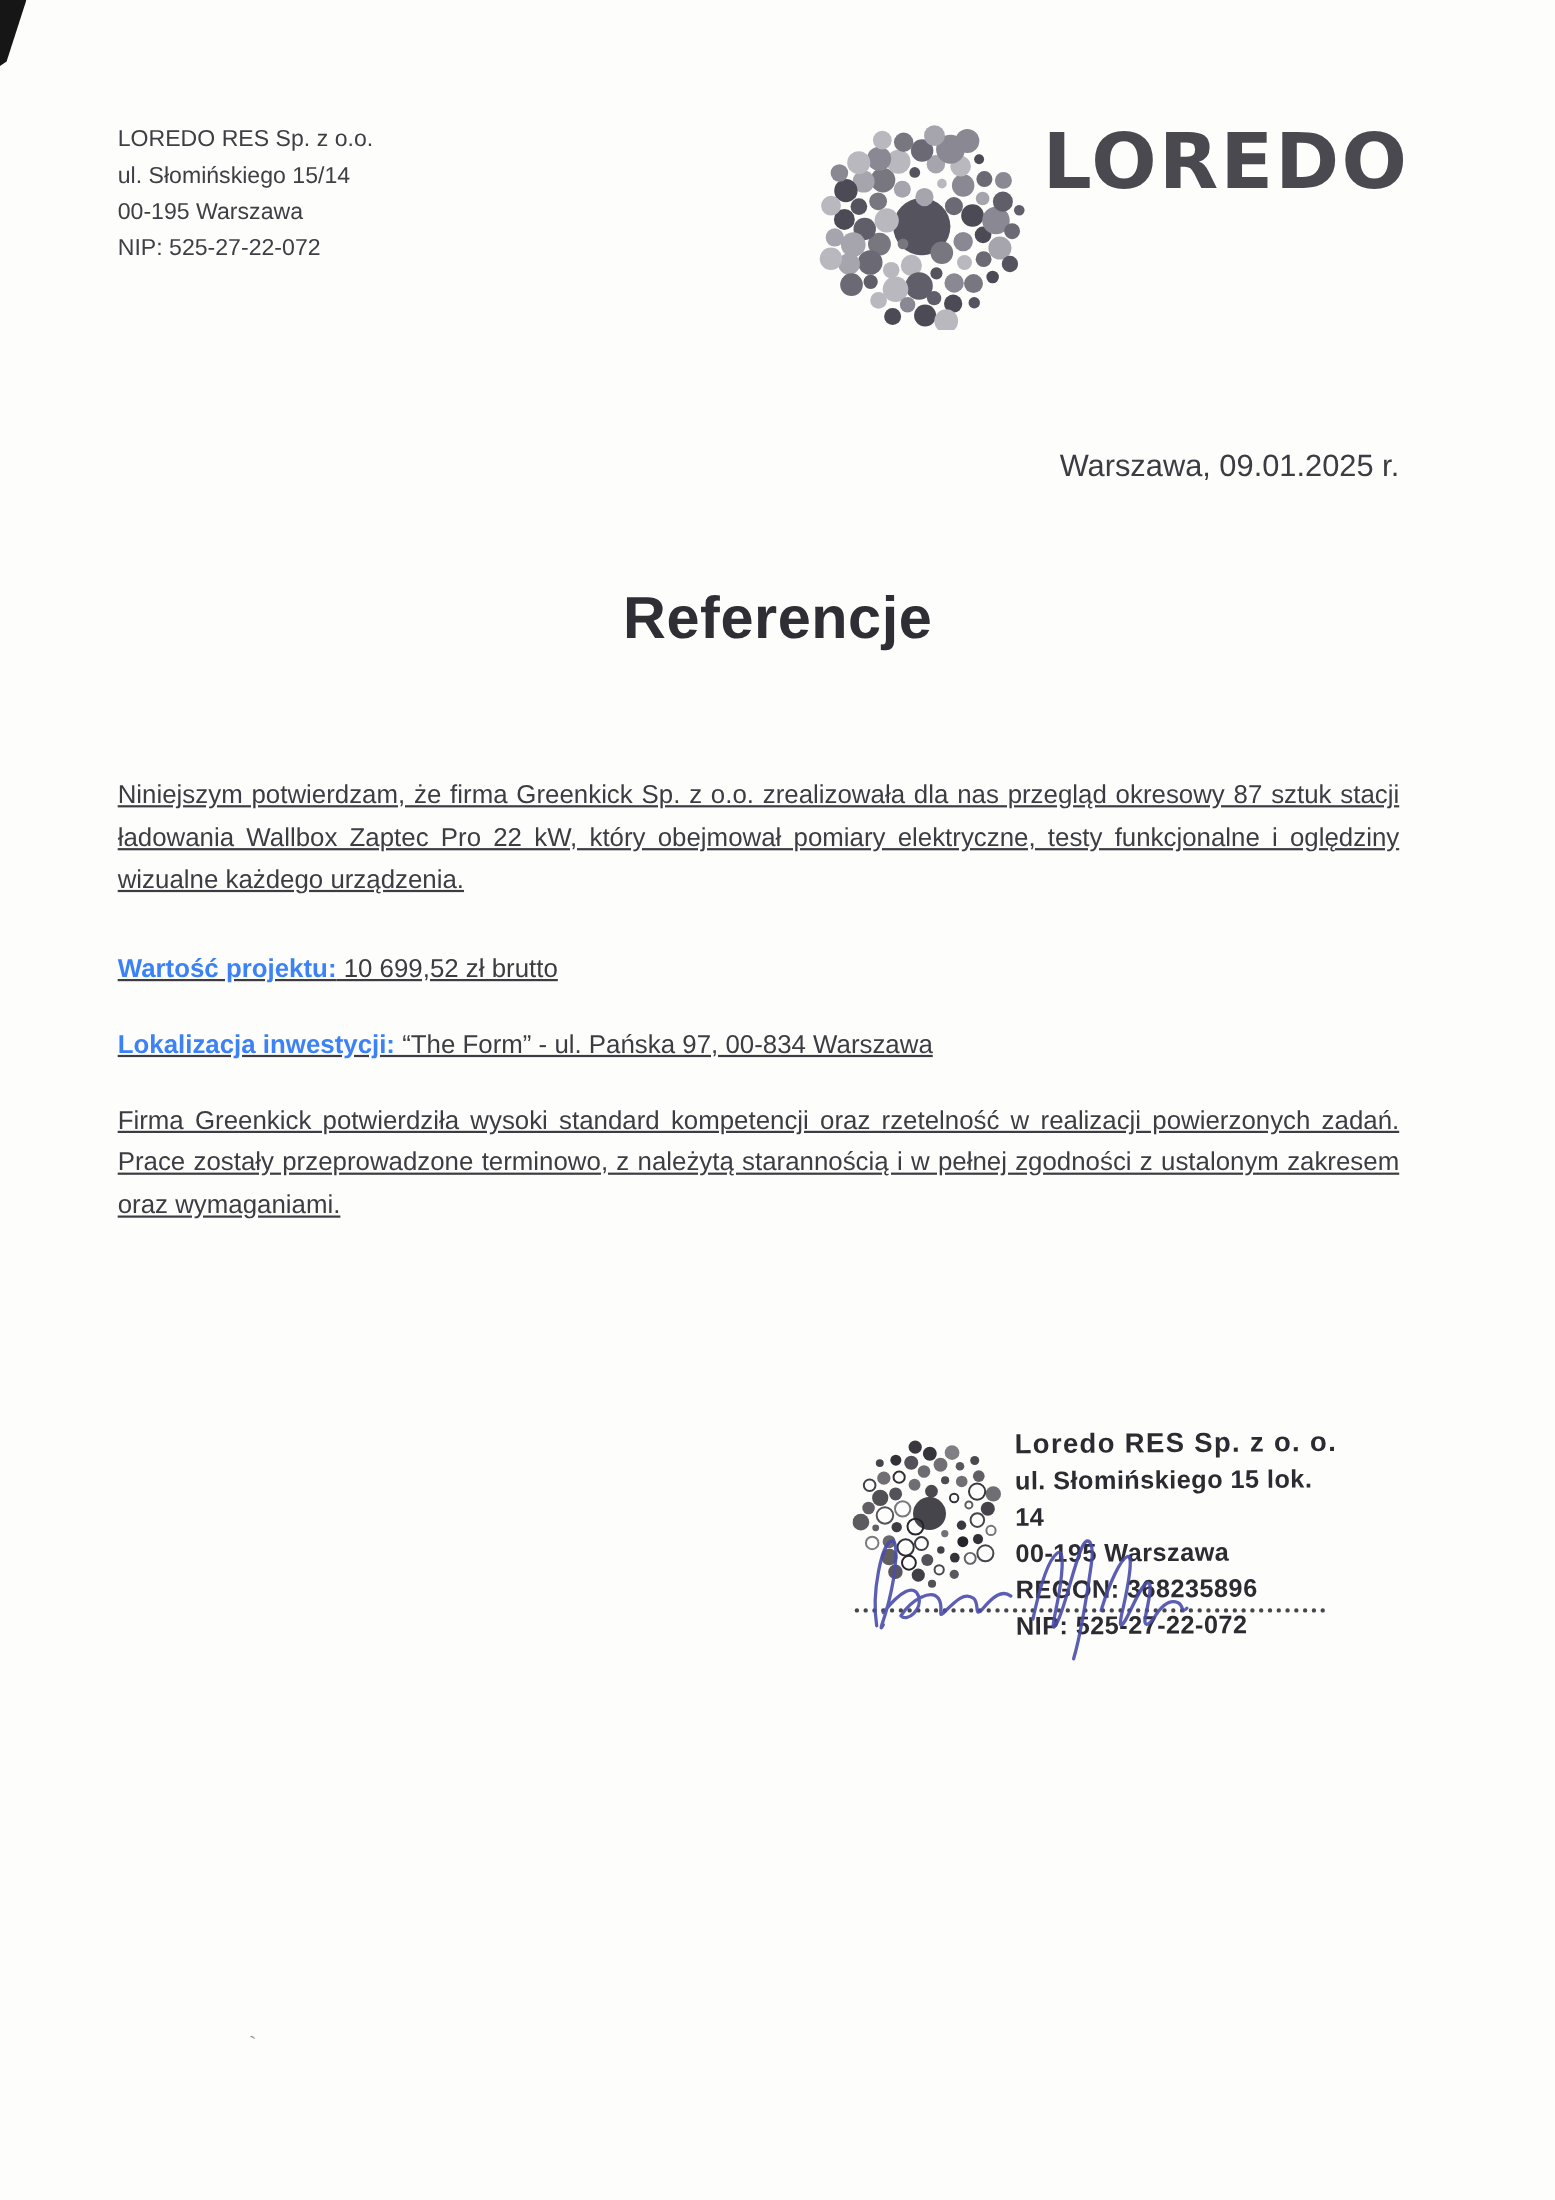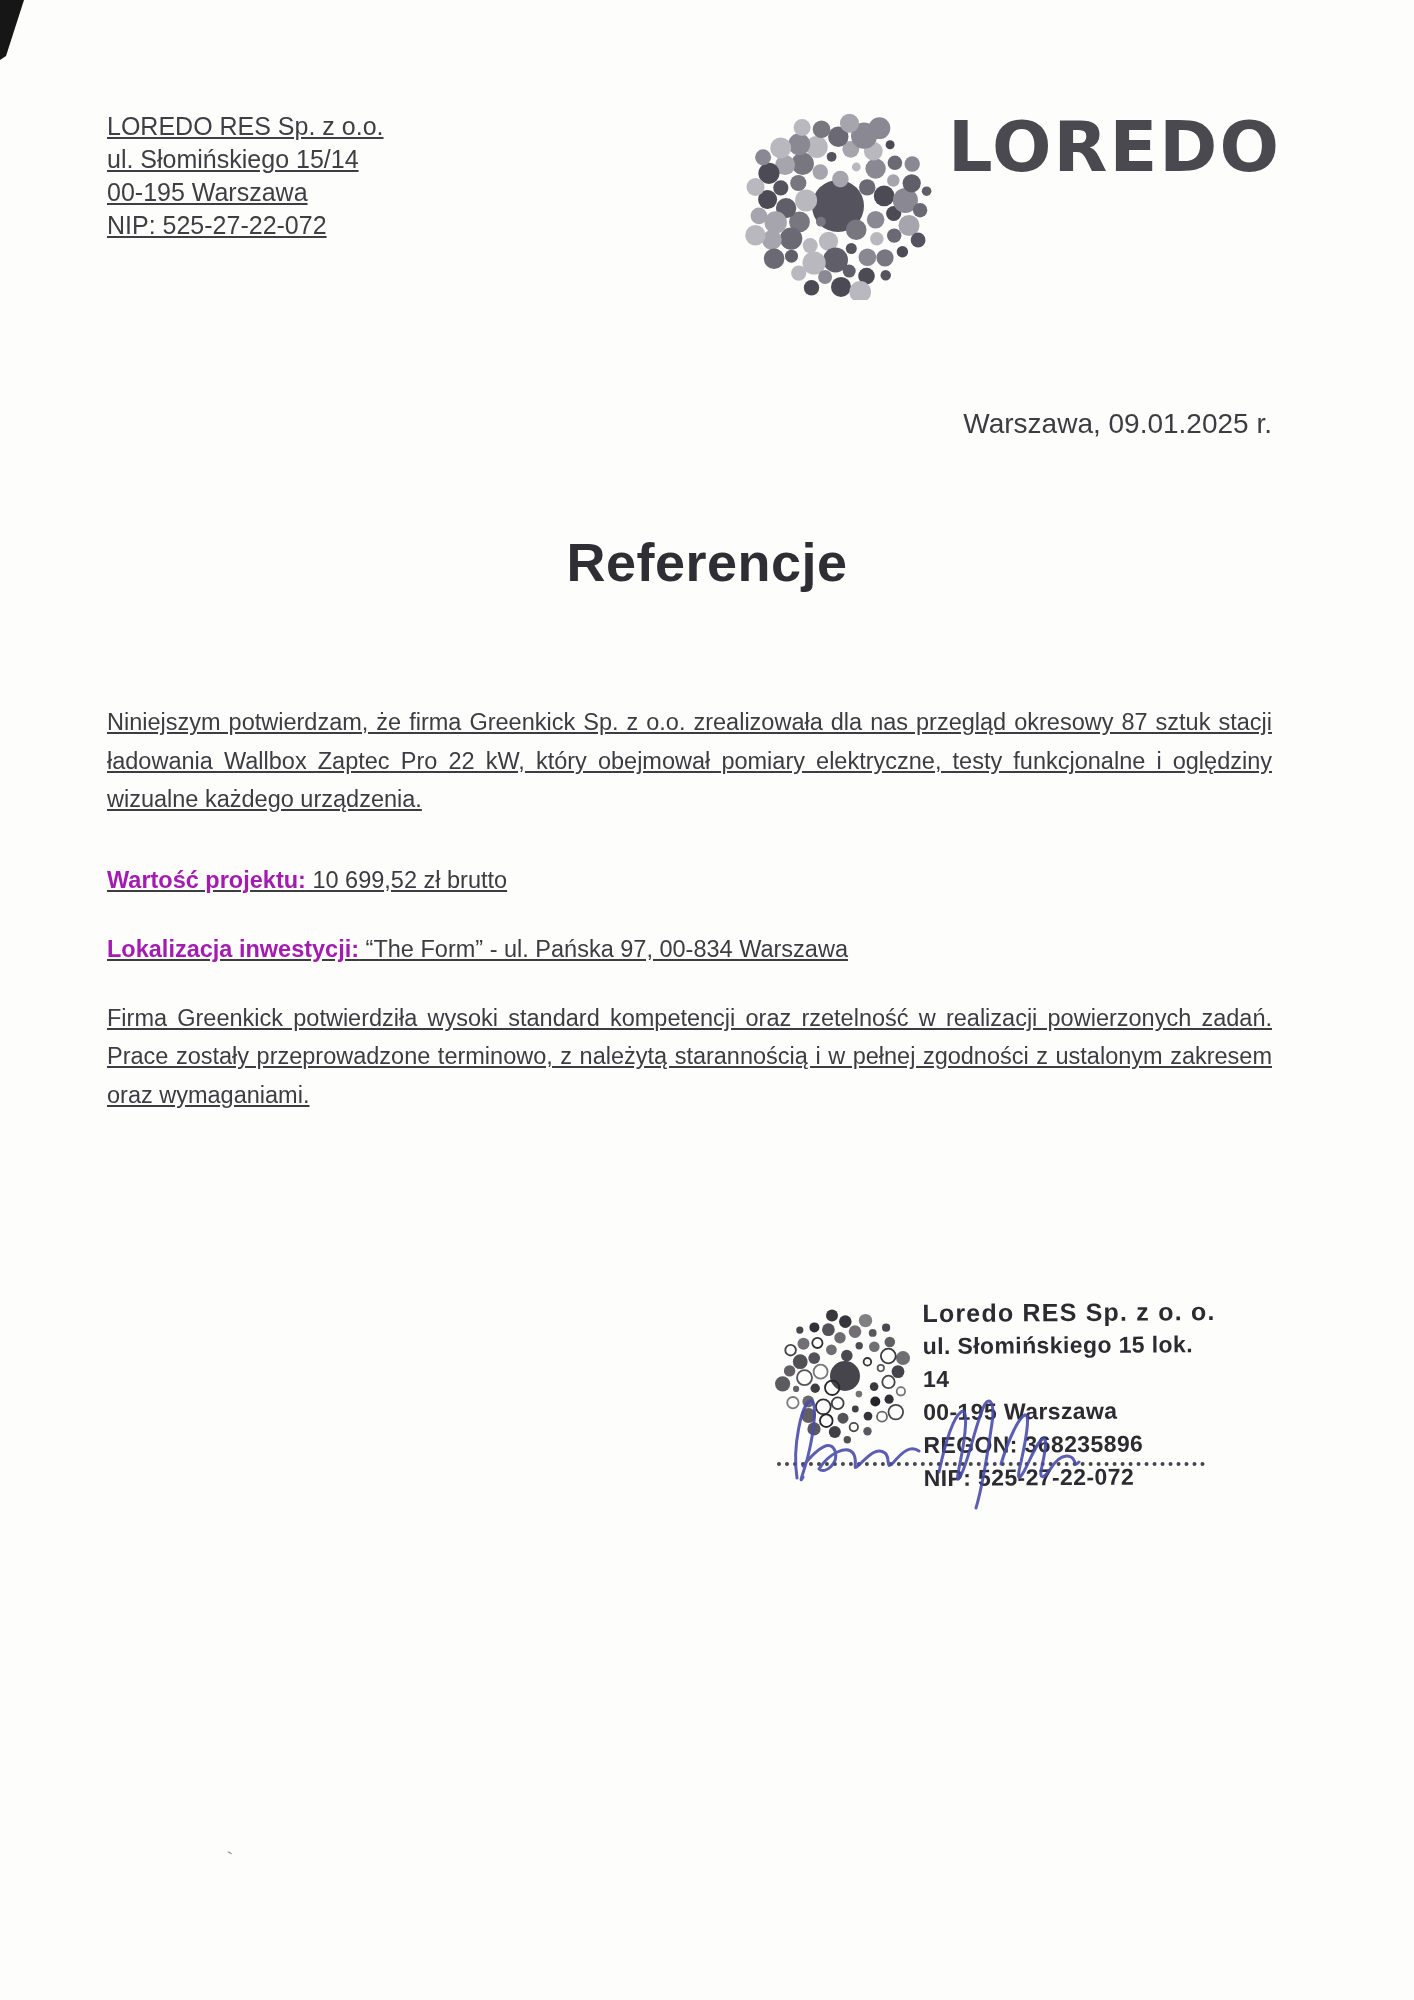--- a/index.html
+++ b/index.html
@@ -16,21 +16,21 @@
     position:absolute;left:0;top:0;width:30px;height:64px;
     background:#161616;
     clip-path:polygon(0 0,24px 0,6px 56px,0 60px);
   }
   .scan-speck{
     position:absolute;left:228px;top:1848px;color:#9a9aa0;font-size:20px;
     transform:rotate(-12deg);
   }
 
   
-  .sender{position:absolute;left:107px;top:110px;font-size:25px;line-height:33px;color:#3e3e44;text-decoration:underline;}
+  .sender{position:absolute;left:107px;top:110px;font-size:21px;line-height:33px;color:#3e3e44;}
 
   
   .logo{position:absolute;left:742px;top:112px;height:214px;display:flex;align-items:flex-start;}
   .logo svg{display:block;}
   .wordmark{
     font-family:"DejaVu Sans","Liberation Sans",sans-serif;
     font-size:70px;font-weight:600;color:#4a4950;letter-spacing:2px;
     margin-left:14px;margin-top:-6px;
   }
 
@@ -43,21 +43,21 @@
     font-size:54px;font-weight:700;color:#2e2e34;letter-spacing:0.5px;
   }
 
   
   .body{position:absolute;left:107px;top:703px;width:1165px;font-size:23.5px;line-height:38.5px;color:#3c3c42;}
   .body p{margin:0;text-align:justify;text-decoration:underline;}
   .p-intro{margin-bottom:42px !important;}
   .line-value{margin-bottom:31px !important;text-align:left !important;}
   .line-location{margin-bottom:30px !important;text-align:left;}
   .p-quality{margin-bottom:28px !important;}
-  .lbl{font-weight:700;color:#a21caf;}
+  .lbl{font-weight:700;color:#3b82f6;}
 
   
   .stamp-area{position:absolute;left:775px;top:1292px;width:440px;height:240px;}
   .stamp-dots{position:absolute;left:0;top:12px;}
   .stamp-text{
     position:absolute;left:148px;top:4px;width:300px;
     font-weight:700;color:#2c2b31;font-size:23px;line-height:33px;letter-spacing:0.4px;
     transform:rotate(-0.4deg);
   }
   .stamp-company{font-size:25px;letter-spacing:1.2px;}

